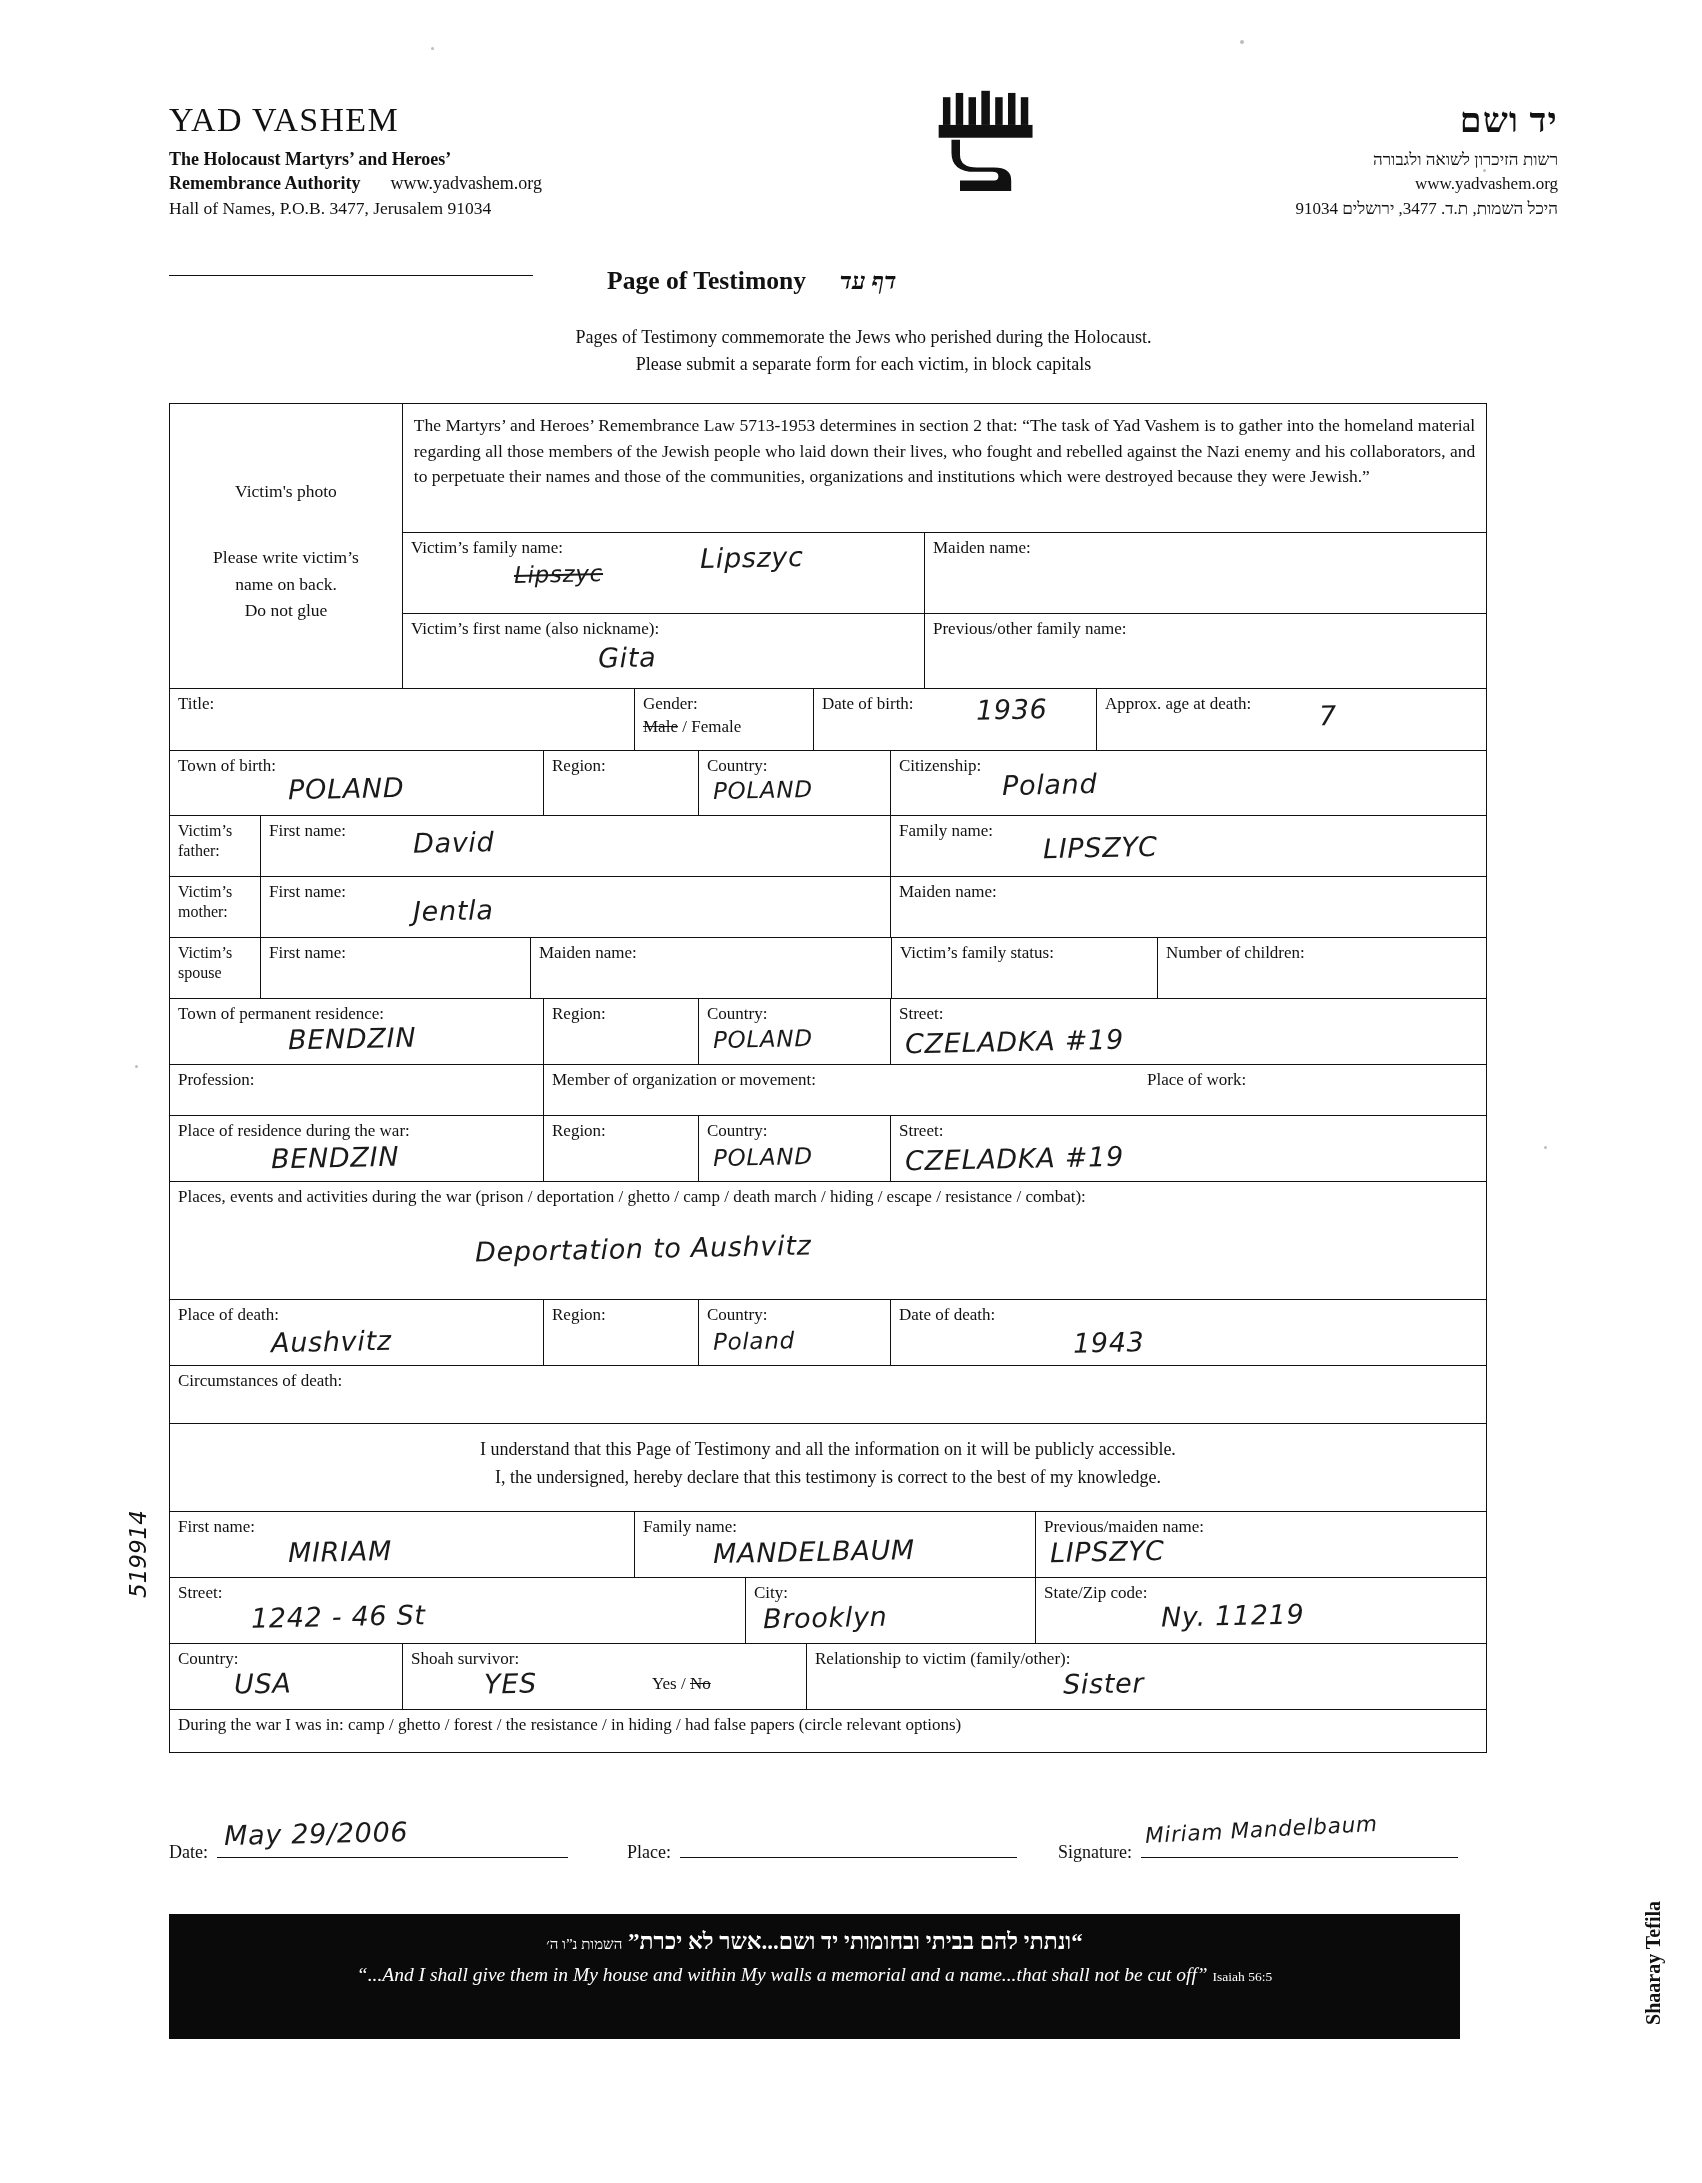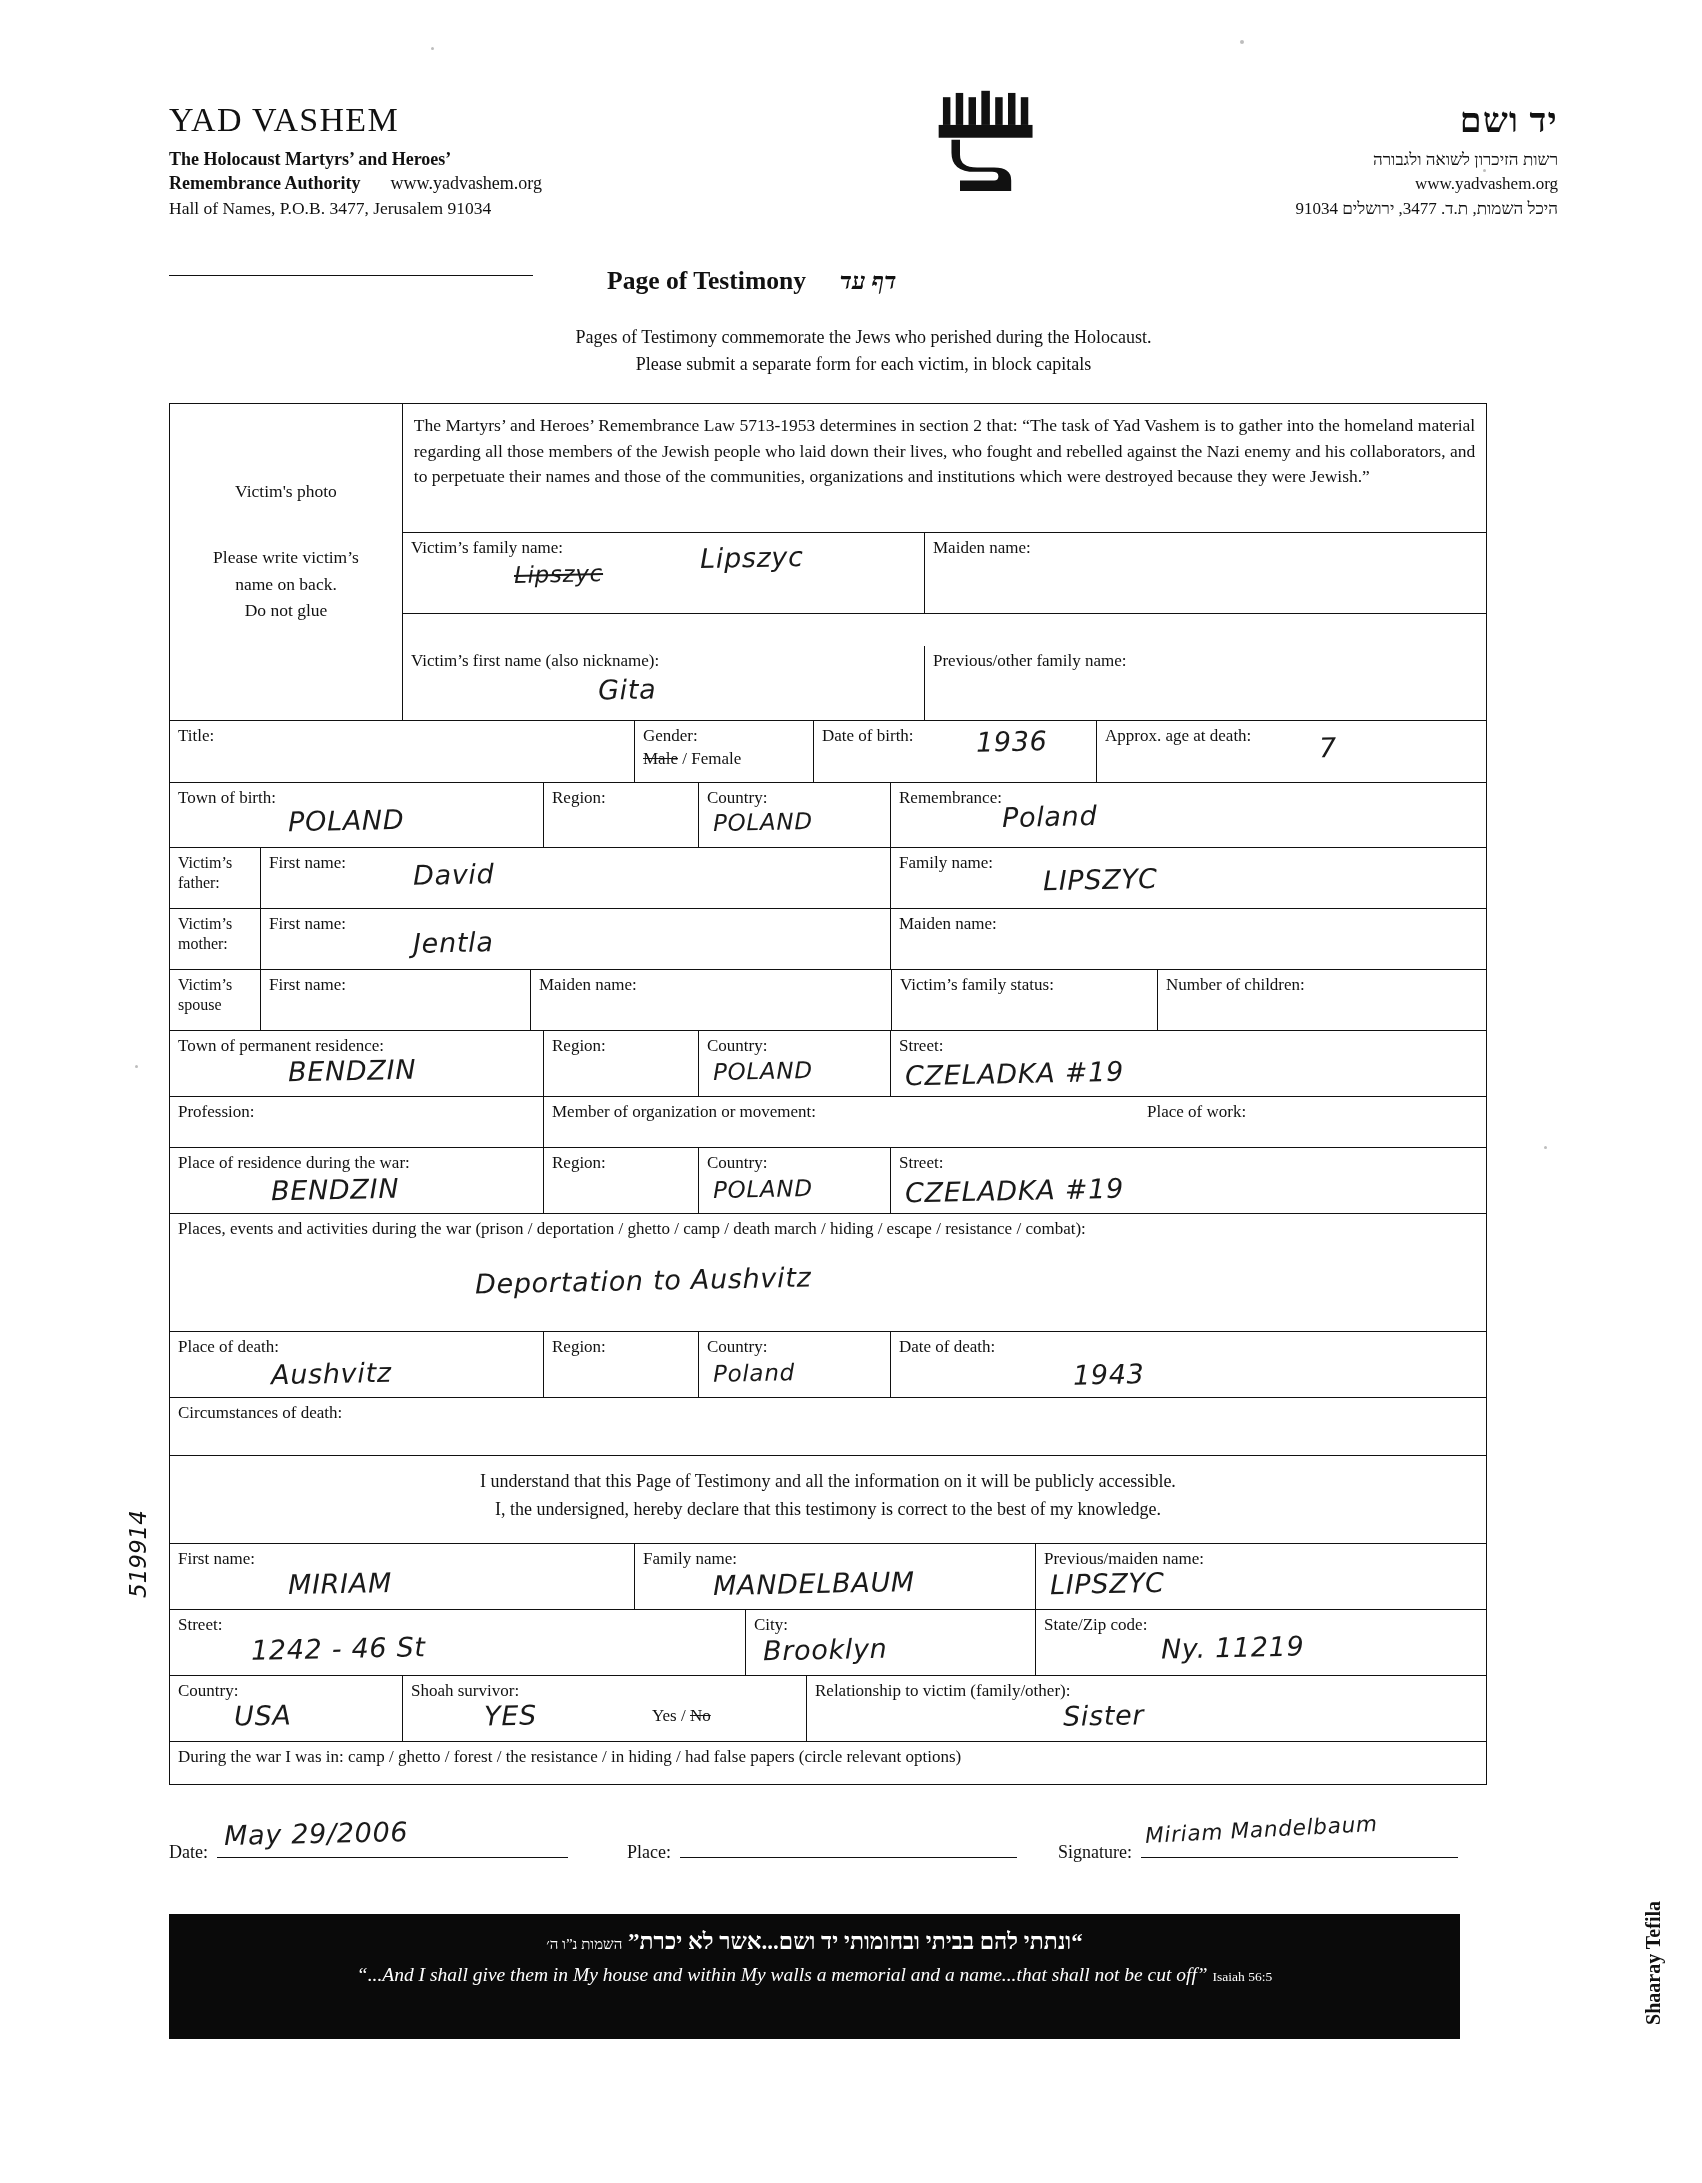--- a/index.html
+++ b/index.html
@@ -162,21 +162,21 @@
     width: 233px;
     text-align: center;
     font-size: 17.5px;
     line-height: 1.5;
     padding-top: 74px;
   }
   .photo-cell .note { margin-top: 40px; }
 
   .sub-rows { flex: 1; display: flex; flex-direction: column; }
   .sub-row { display: flex; border-bottom: 1.3px solid #111; }
-  .sub-row:last-child { border-bottom: none; margin-top: 32px; }
+  .sub-row:last-child { border-bottom: none; }
 
   .footer-declare {
     text-align: center;
     font-size: 18px;
     line-height: 1.55;
     padding: 12px 0 10.8px 0;
   }
 
   .bottom-meta {
     position: absolute;
@@ -374,21 +374,21 @@
       </div>
       <div class="cell" style="width:155px;">
         <span class="lbl">Region:</span>
         <span class="hand"></span>
       </div>
       <div class="cell" style="width:192px;">
         <span class="lbl">Country:</span>
         <span class="hand" style="position:absolute;left:13.5px;top:25.6px;">POLAND</span>
       </div>
       <div class="cell" style="flex:1;border-right:none;">
-        <span class="lbl">Remembrance:</span>
+        <span class="lbl">Citizenship:</span>
         <span class="hand lg" style="position:absolute;left:111px;top:17.5px;">Poland</span>
       </div>
     </div>
 
     <div class="row" style="height:61px;">
       <div class="cell" style="width:91px;font-size:16px;line-height:1.25;">
         <div>Victim’s</div>
         <div>father:</div>
       </div>
       <div class="cell" style="width:630px;">

